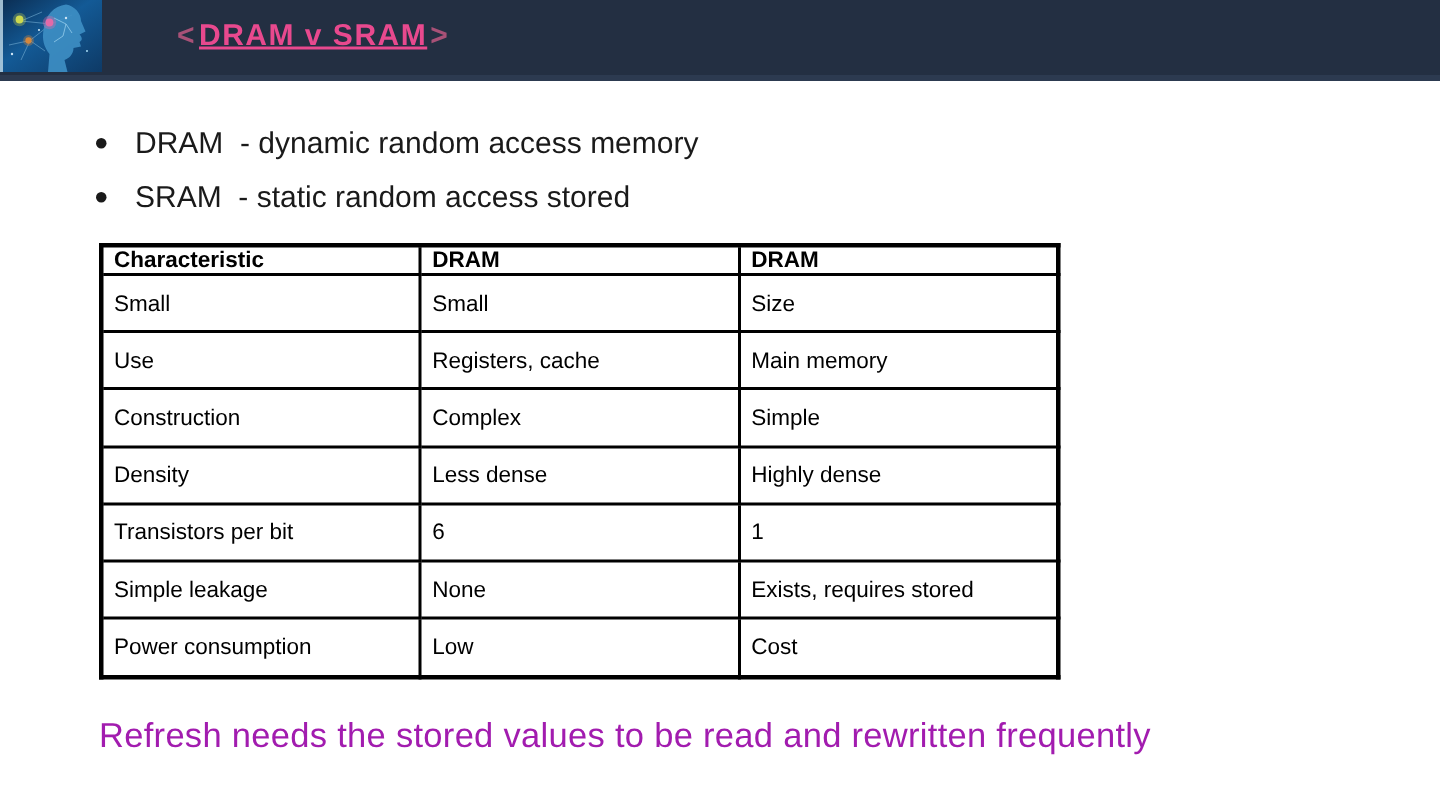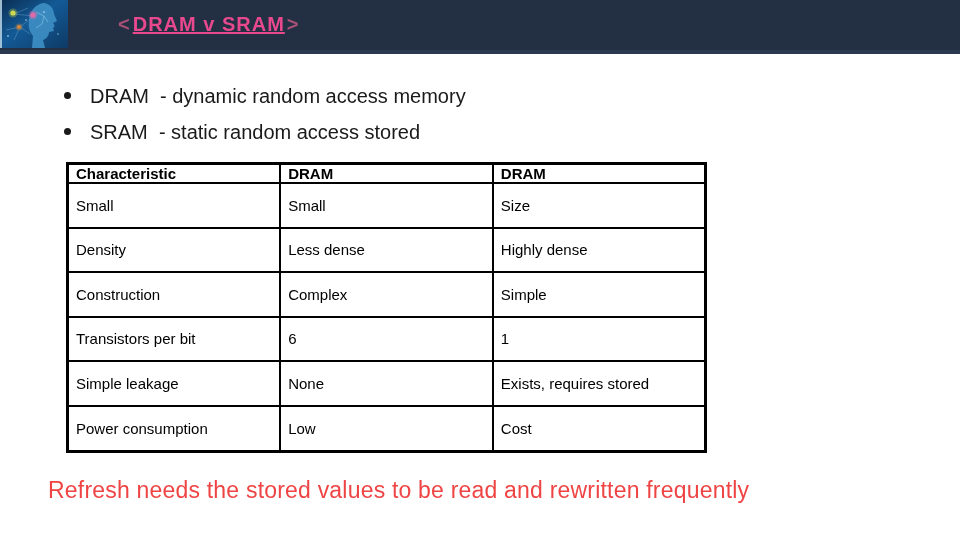--- a/index.html
+++ b/index.html
@@ -51,22 +51,22 @@
     font-size:15px;color:#000;
   }
   .comparison-table th,.comparison-table td{
     border:2px solid var(--table-border);
     padding:0 16px 0 7px;vertical-align:middle;text-align:left;
     overflow:hidden;white-space:nowrap;
   }
   .comparison-table th{font-weight:bold;}
   
   .footer-note{
-    position:absolute;left:48px;top:477px;width:840px;
-    font-size:23px;color:#ef4444;letter-spacing:0.2px;
+    position:absolute;left:66px;top:477px;width:840px;
+    font-size:23px;color:#a21caf;letter-spacing:0.2px;
   }
 </style>
 </head>
 <body>
 
 <div class="slide">
 
   <div class="top-bar">
     <svg class="head-image" viewBox="0 0 68 48" preserveAspectRatio="none">
       <defs>
@@ -118,28 +118,33 @@
         <th>DRAM</th>
       </tr>
     </thead>
     <tbody>
       <tr>
         <td>Small</td>
         <td>Small</td>
         <td>Size</td>
       </tr>
       <tr>
-        <td>Density</td>
-        <td>Less dense</td>
-        <td>Highly dense</td>
+        <td>Use</td>
+        <td>Registers, cache</td>
+        <td>Main memory</td>
       </tr>
       <tr>
         <td>Construction</td>
         <td>Complex</td>
         <td>Simple</td>
+      </tr>
+      <tr>
+        <td>Density</td>
+        <td>Less dense</td>
+        <td>Highly dense</td>
       </tr>
       <tr>
         <td>Transistors per bit</td>
         <td>6</td>
         <td>1</td>
       </tr>
       <tr>
         <td>Simple leakage</td>
         <td>None</td>
         <td>Exists, requires stored</td>

